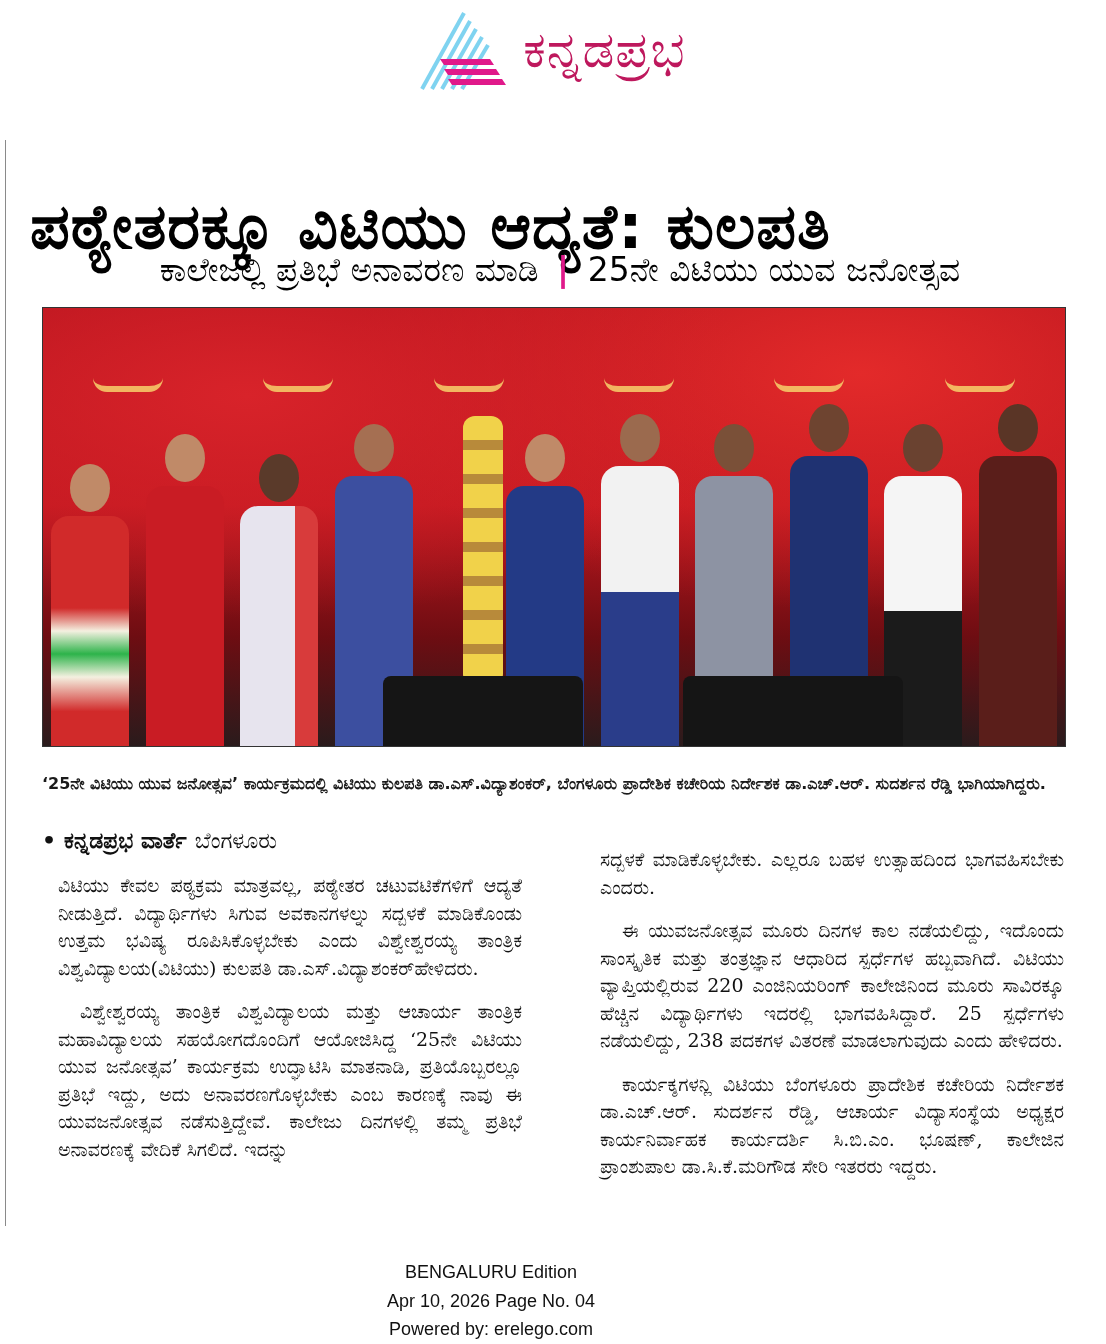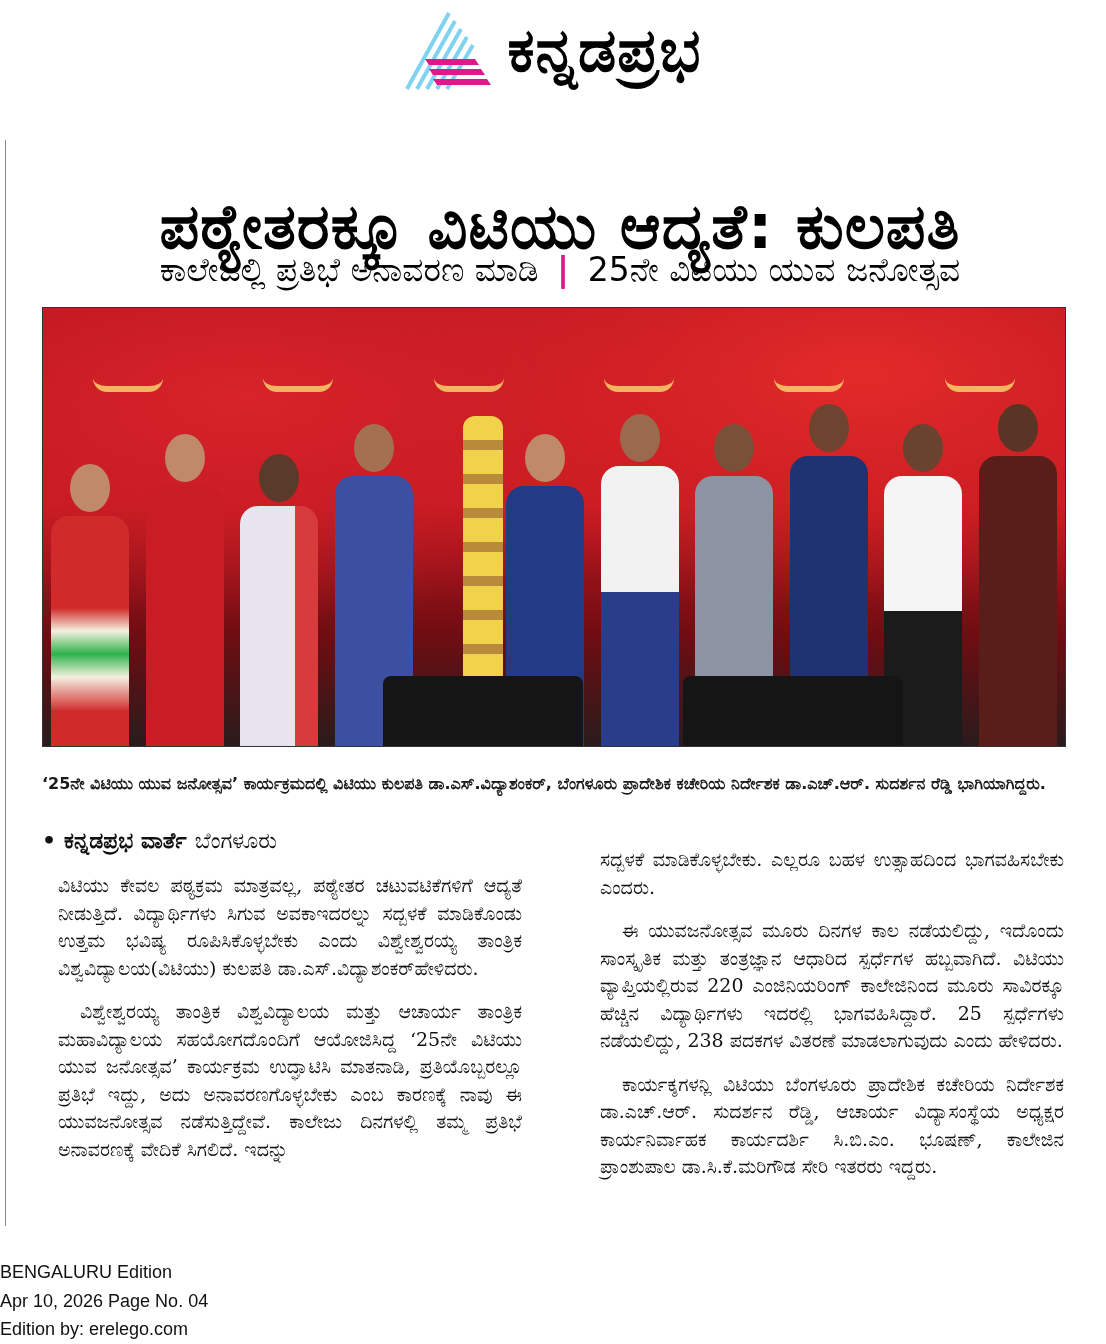--- a/index.html
+++ b/index.html
@@ -6,30 +6,30 @@
   body {
     width: 1106px; height: 1344px; position: relative; overflow: hidden;
     font-family: "DejaVu Sans", sans-serif; color: #111;
   }
   .masthead {
     position: absolute; left: 0; top: 0; width: 1106px; height: 100px;
     display: flex; align-items: center; justify-content: center;
   }
   .logo-mark { width: 95px; height: 82px; margin-right: 8px; }
   .logo-text {
-    font-family: "DejaVu Sans", sans-serif; font-weight: bold;
-    font-size: 60px; color: #000000; letter-spacing: 1px; line-height: 1;
+    font-family: "DejaVu Sans", sans-serif; font-weight: normal;
+    font-size: 50px; color: #be185d; letter-spacing: 1px; line-height: 1;
   }
   .left-rule {
     position: absolute; left: 5px; top: 140px; width: 1px; height: 1086px;
     background: #8a8a8a;
   }
   .headline {
     position: absolute; left: 30px; top: 140px; width: 1060px; height: 90px;
-    text-align: center; font-weight: bold; font-size: 62px; line-height: 90px;
+    font-weight: bold; font-size: 62px; line-height: 90px;
     color: #000; letter-spacing: 1px; white-space: nowrap;
   }
   .subheadline {
     position: absolute; left: 30px; top: 245px; width: 1060px; height: 50px;
     text-align: center; font-size: 33px; line-height: 50px; color: #000;
     white-space: nowrap;
   }
   .subheadline .sep { color: #e0198a; margin: 0 8px; font-weight: bold; }
   .photo {
     position: absolute; left: 42px; top: 307px; width: 1022px; height: 438px;
@@ -67,21 +67,21 @@
     color: #111; text-align: justify;
   }
   .col.left { left: 42px; }
   .col.right { left: 584px; top: 830px; }
   .col p { margin: 16px; text-indent: 0; }
   .col p.indent { text-indent: 22px; }
   .dateline { font-family: "DejaVu Sans", sans-serif; font-size: 22px; line-height: 30px; }
   .dateline .bullet { font-weight: bold; margin-right: 8px; }
   .dateline .brand { font-weight: bold; margin-right: 8px; }
   .footer {
-    position: absolute; left: 0; top: 1258px; width: 982px; text-align: left;
+    position: absolute; left: 0; top: 1258px; width: 982px; text-align: center;
     font-family: "Liberation Sans", sans-serif; font-size: 18px; line-height: 28.5px; color: #111;
   }
 </style>
 </head>
 <body>
 
 <header class="masthead">
   <svg class="logo-mark" viewBox="0 0 95 82">
     <g stroke="#7fd3f0" stroke-width="4">
       <line x1="2" y1="80" x2="44" y2="4"></line>
@@ -165,27 +165,27 @@
   <div class="speaker" style="left:340px;"></div>
   <div class="speaker" style="left:640px;width:220px;"></div>
 </div>
 
 <p class="caption">‘25ನೇ ವಿಟಿಯು ಯುವ ಜನೋತ್ಸವ’ ಕಾರ್ಯಕ್ರಮದಲ್ಲಿ ವಿಟಿಯು ಕುಲಪತಿ ಡಾ.ಎಸ್.ವಿದ್ಯಾಶಂಕರ್, ಬೆಂಗಳೂರು ಪ್ರಾದೇಶಿಕ ಕಚೇರಿಯ ನಿರ್ದೇಶಕ ಡಾ.ಎಚ್.ಆರ್. ಸುದರ್ಶನ ರೆಡ್ಡಿ ಭಾಗಿಯಾಗಿದ್ದರು.</p>
 
 <div class="col left">
   <div class="dateline">
     <span class="bullet">•</span><span class="brand">ಕನ್ನಡಪ್ರಭ ವಾರ್ತೆ</span><span>ಬೆಂಗಳೂರು</span>
   </div>
-  <p>ವಿಟಿಯು ಕೇವಲ ಪಠ್ಯಕ್ರಮ ಮಾತ್ರವಲ್ಲ, ಪಠ್ಯೇತರ ಚಟುವಟಿಕೆಗಳಿಗೆ ಆದ್ಯತೆ ನೀಡುತ್ತಿದೆ. ವಿದ್ಯಾರ್ಥಿಗಳು ಸಿಗುವ ಅವಕಾಇದರಲ್ನು ಸದ್ಬಳಕೆ ಮಾಡಿಕೊಂಡು ಉತ್ತಮ ಭವಿಷ್ಯ ರೂಪಿಸಿಕೊಳ್ಳಬೇಕು ಎಂದು ವಿಶ್ವೇಶ್ವರಯ್ಯ ತಾಂತ್ರಿಕ ವಿಶ್ವವಿದ್ಯಾಲಯ(ವಿಟಿಯು) ಕುಲಪತಿ ಡಾ.ಎಸ್.ವಿದ್ಯಾಶಂಕರ್‌ಹೇಳಿದರು.</p>
+  <p>ವಿಟಿಯು ಕೇವಲ ಪಠ್ಯಕ್ರಮ ಮಾತ್ರವಲ್ಲ, ಪಠ್ಯೇತರ ಚಟುವಟಿಕೆಗಳಿಗೆ ಆದ್ಯತೆ ನೀಡುತ್ತಿದೆ. ವಿದ್ಯಾರ್ಥಿಗಳು ಸಿಗುವ ಅವಕಾನಗಳಲ್ನು ಸದ್ಬಳಕೆ ಮಾಡಿಕೊಂಡು ಉತ್ತಮ ಭವಿಷ್ಯ ರೂಪಿಸಿಕೊಳ್ಳಬೇಕು ಎಂದು ವಿಶ್ವೇಶ್ವರಯ್ಯ ತಾಂತ್ರಿಕ ವಿಶ್ವವಿದ್ಯಾಲಯ(ವಿಟಿಯು) ಕುಲಪತಿ ಡಾ.ಎಸ್.ವಿದ್ಯಾಶಂಕರ್‌ಹೇಳಿದರು.</p>
   <p class="indent">ವಿಶ್ವೇಶ್ವರಯ್ಯ ತಾಂತ್ರಿಕ ವಿಶ್ವವಿದ್ಯಾಲಯ ಮತ್ತು ಆಚಾರ್ಯ ತಾಂತ್ರಿಕ ಮಹಾವಿದ್ಯಾಲಯ ಸಹಯೋಗದೊಂದಿಗೆ ಆಯೋಜಿಸಿದ್ದ ‘25ನೇ ವಿಟಿಯು ಯುವ ಜನೋತ್ಸವ’ ಕಾರ್ಯಕ್ರಮ ಉದ್ಘಾಟಿಸಿ ಮಾತನಾಡಿ, ಪ್ರತಿಯೊಬ್ಬರಲ್ಲೂ ಪ್ರತಿಭೆ ಇದ್ದು, ಅದು ಅನಾವರಣಗೊಳ್ಳಬೇಕು ಎಂಬ ಕಾರಣಕ್ಕೆ ನಾವು ಈ ಯುವಜನೋತ್ಸವ ನಡೆಸುತ್ತಿದ್ದೇವೆ. ಕಾಲೇಜು ದಿನಗಳಲ್ಲಿ ತಮ್ಮ ಪ್ರತಿಭೆ ಅನಾವರಣಕ್ಕೆ ವೇದಿಕೆ ಸಿಗಲಿದೆ. ಇದನ್ನು</p>
 </div>
 
 <div class="col right">
   <p>ಸದ್ಬಳಕೆ ಮಾಡಿಕೊಳ್ಳಬೇಕು. ಎಲ್ಲರೂ ಬಹಳ ಉತ್ಸಾಹದಿಂದ ಭಾಗವಹಿಸಬೇಕು ಎಂದರು.</p>
   <p class="indent">ಈ ಯುವಜನೋತ್ಸವ ಮೂರು ದಿನಗಳ ಕಾಲ ನಡೆಯಲಿದ್ದು, ಇದೊಂದು ಸಾಂಸ್ಕೃತಿಕ ಮತ್ತು ತಂತ್ರಜ್ಞಾನ ಆಧಾರಿದ ಸ್ಪರ್ಧೆಗಳ ಹಬ್ಬವಾಗಿದೆ. ವಿಟಿಯು ವ್ಯಾಪ್ತಿಯಲ್ಲಿರುವ 220 ಎಂಜಿನಿಯರಿಂಗ್ ಕಾಲೇಜಿನಿಂದ ಮೂರು ಸಾವಿರಕ್ಕೂ ಹೆಚ್ಚಿನ ವಿದ್ಯಾರ್ಥಿಗಳು ಇದರಲ್ಲಿ ಭಾಗವಹಿಸಿದ್ದಾರೆ. 25 ಸ್ಪರ್ಧೆಗಳು ನಡೆಯಲಿದ್ದು, 238 ಪದಕಗಳ ವಿತರಣೆ ಮಾಡಲಾಗುವುದು ಎಂದು ಹೇಳಿದರು.</p>
   <p class="indent">ಕಾರ್ಯಕ್ಶಗಳನ್ಲಿ ವಿಟಿಯು ಬೆಂಗಳೂರು ಪ್ರಾದೇಶಿಕ ಕಚೇರಿಯ ನಿರ್ದೇಶಕ ಡಾ.ಎಚ್.ಆರ್. ಸುದರ್ಶನ ರೆಡ್ಡಿ, ಆಚಾರ್ಯ ವಿದ್ಯಾಸಂಸ್ಥೆಯ ಅಧ್ಯಕ್ಷರ ಕಾರ್ಯನಿರ್ವಾಹಕ ಕಾರ್ಯದರ್ಶಿ ಸಿ.ಬಿ.ಎಂ. ಭೂಷಣ್, ಕಾಲೇಜಿನ ಪ್ರಾಂಶುಪಾಲ ಡಾ.ಸಿ.ಕೆ.ಮರಿಗೌಡ ಸೇರಿ ಇತರರು ಇದ್ದರು.</p>
 </div>
 
 <footer class="footer">
   <div>BENGALURU Edition</div>
   <div>Apr 10, 2026 Page No. 04</div>
-  <div>Edition by: erelego.com</div>
+  <div>Powered by: erelego.com</div>
 </footer>
 
 </body></html>

